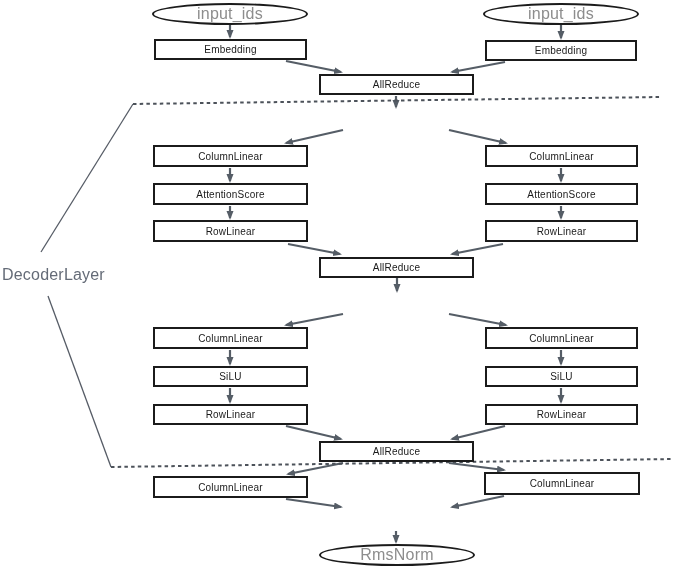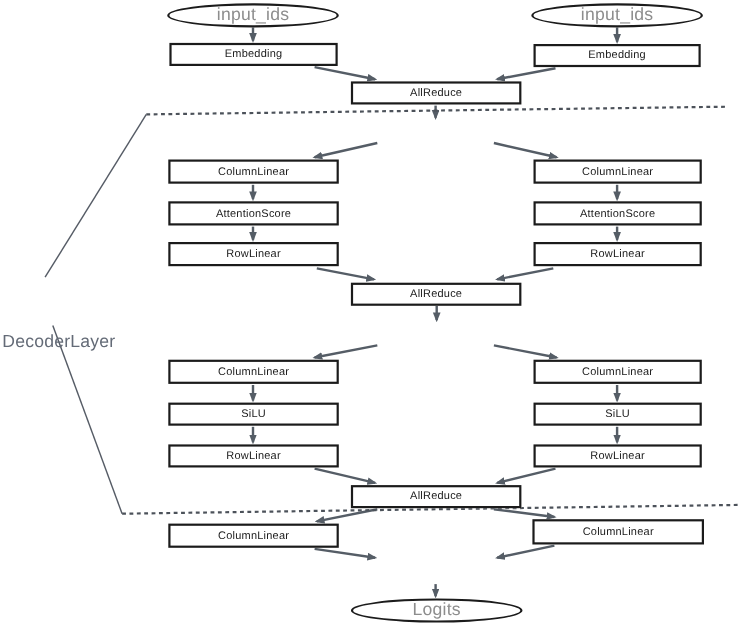--- a/index.html
+++ b/index.html
@@ -79,16 +79,16 @@
       <div class="node" style="left: 319px; top: 257px; width: 155px; height: 21px;">AllReduce</div>
       <div class="node" style="left: 153px; top: 327px; width: 155px; height: 22px;">ColumnLinear</div>
       <div class="node" style="left: 485px; top: 327px; width: 153px; height: 22px;">ColumnLinear</div>
       <div class="node" style="left: 153px; top: 366px; width: 155px; height: 21px;">SiLU</div>
       <div class="node" style="left: 485px; top: 366px; width: 153px; height: 21px;">SiLU</div>
       <div class="node" style="left: 153px; top: 404px; width: 155px; height: 21px;">RowLinear</div>
       <div class="node" style="left: 485px; top: 404px; width: 153px; height: 21px;">RowLinear</div>
       <div class="node" style="left: 319px; top: 441px; width: 155px; height: 21px;">AllReduce</div>
       <div class="node" style="left: 153px; top: 476px; width: 155px; height: 22px;">ColumnLinear</div>
       <div class="node" style="left: 484px; top: 472px; width: 156px; height: 23px;">ColumnLinear</div>
-      <div class="node ellipse gray" style="left: 319px; top: 544px; width: 156px; height: 22px;">Logits</div>
+      <div class="node ellipse gray" style="left: 319px; top: 544px; width: 156px; height: 22px;">RmsNorm</div>
     </div>
-  <div class="side-label" id="side-label" style="left: 2px; top: 266px; width: 98px; margin-top: 36px;">DecoderLayer</div>
+  <div class="side-label" id="side-label" style="left: 2px; top: 266px; width: 98px;">DecoderLayer</div>
 </div>
 
 </body></html>

